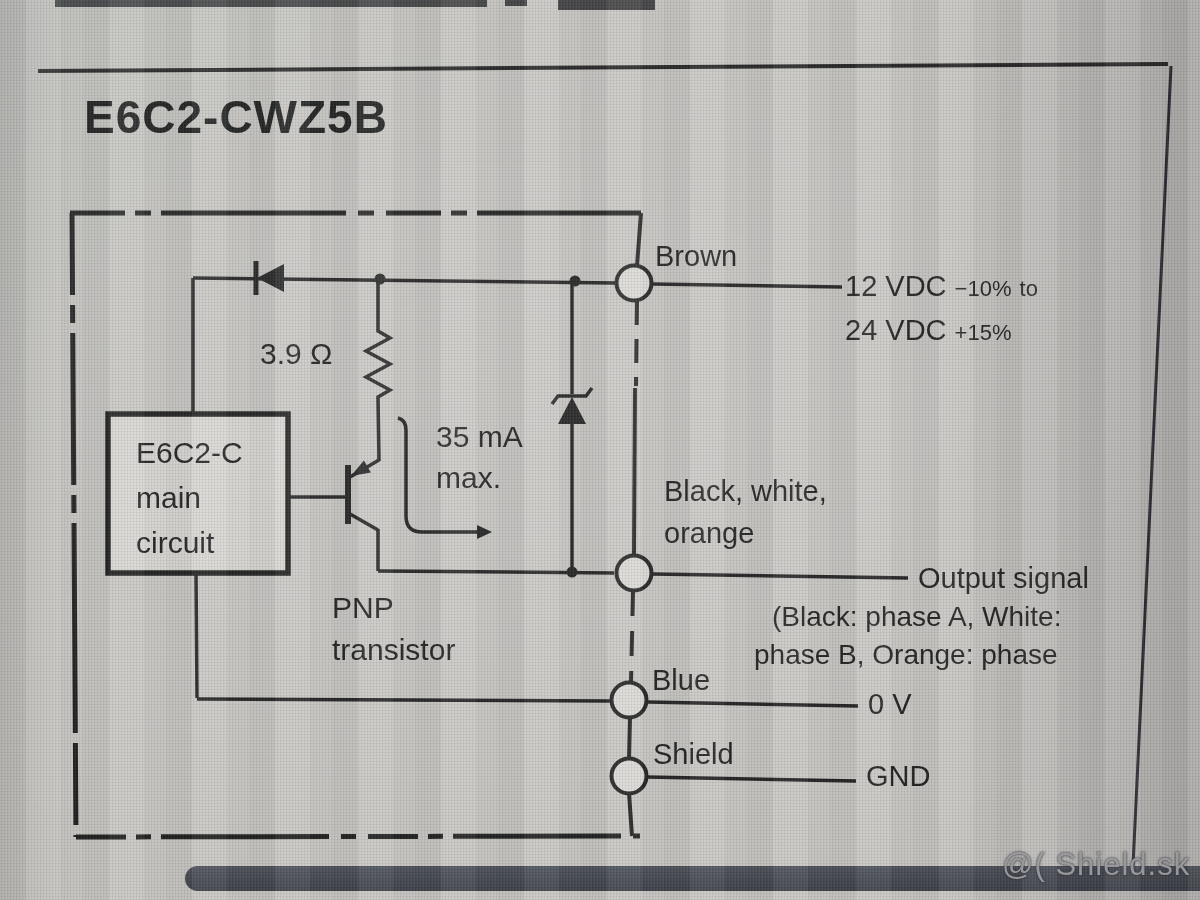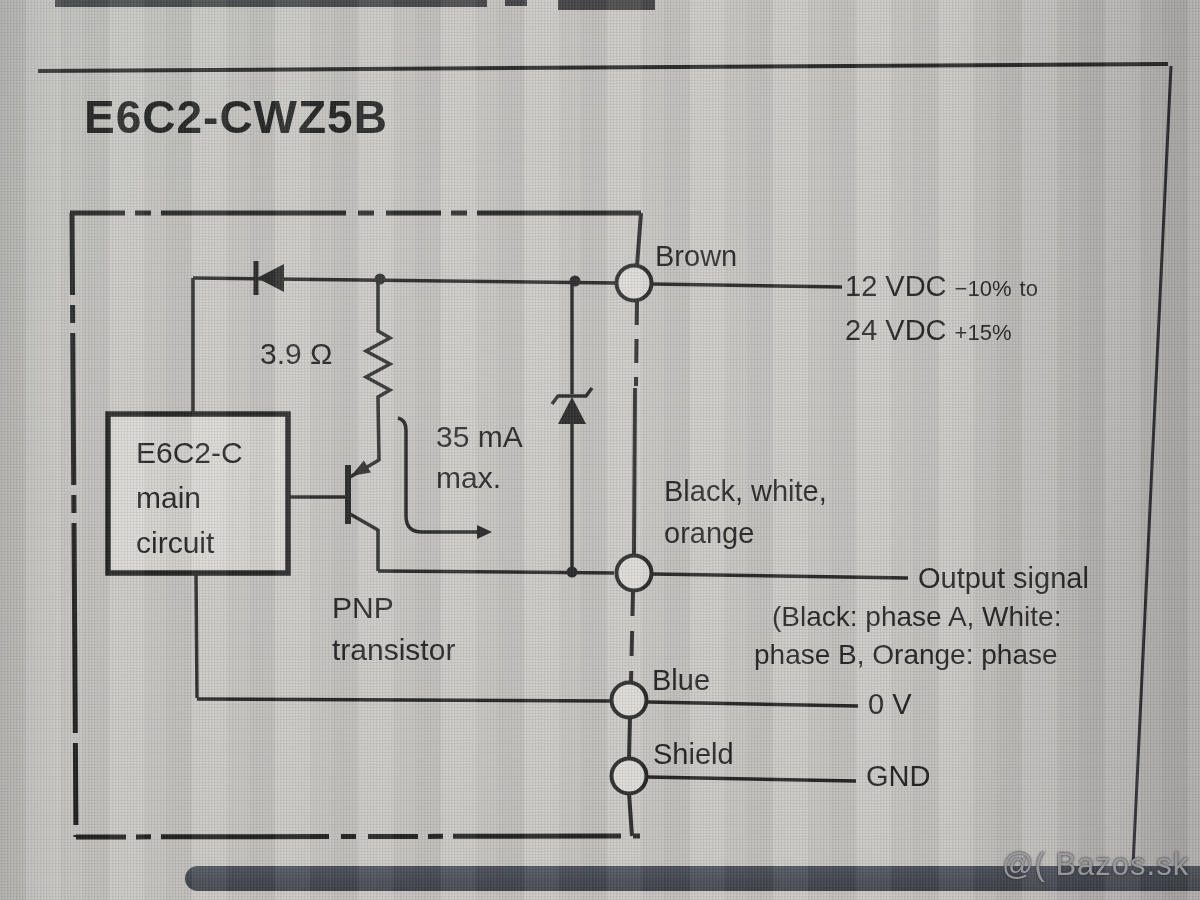--- a/index.html
+++ b/index.html
@@ -186,15 +186,15 @@
   <div class="lbl fs29" style="left:652px;top:666px;z-index:20;">Blue</div>
   <div class="lbl fs29" style="left:868px;top:690px;z-index:20;">0 V</div>
 
   <div class="lbl fs29" style="left:653px;top:740px;z-index:20;">Shield</div>
   <div class="lbl fs29" style="left:866px;top:762px;z-index:20;">GND</div>
 
   <div class="scrollbar-thumb"></div>
 
   <div class="moire-overlay"></div>
 
-  <div class="watermark">@( Bazos.sk</div>
+  <div class="watermark">@( Shield.sk</div>
 
 </div>
 
 </body></html>

